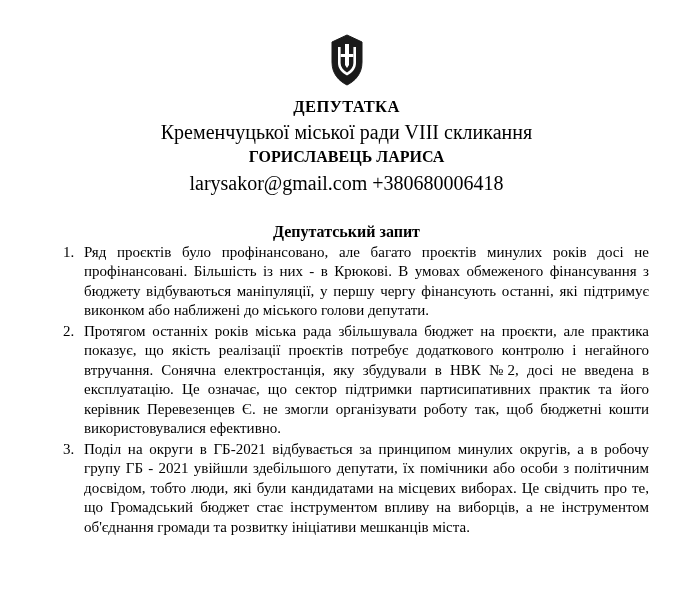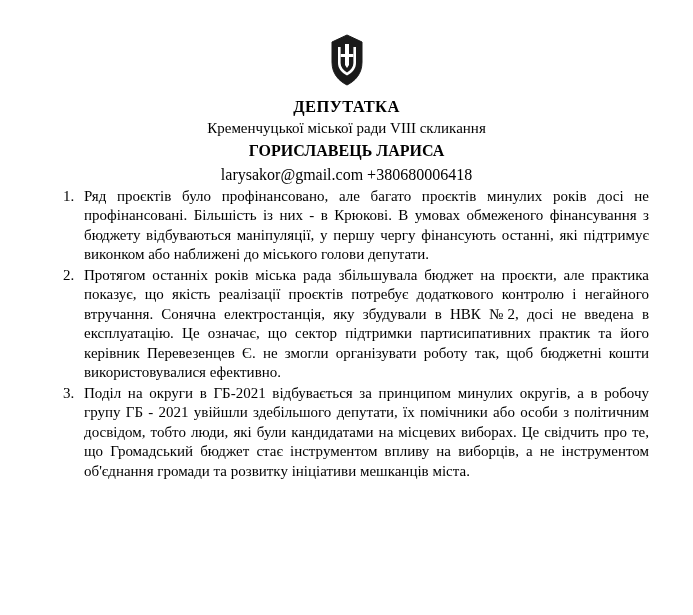--- a/index.html
+++ b/index.html
@@ -35,36 +35,36 @@
   .letterhead {
     text-align: center;
     line-height: 1.32;
   }
   .lh-title {
     font-size: 16.5px;
     font-weight: bold;
     letter-spacing: 0.4px;
   }
   .lh-sub {
-    font-size: 15px;
+    font-size: 20px;
     font-weight: normal;
     margin-top: 1px;
   }
   .lh-name {
     font-size: 16px;
     font-weight: bold;
     margin-top: 1px;
     font-family: Liberation Serif, serif;
   }
   .lh-name2 {
     font-size: 16px;
     font-weight: bold;
   }
   .lh-contact {
-    font-size: 16px;
+    font-size: 20px;
     margin-top: 3px;
   }
   .doc-type {
     text-align: center;
     font-size: 16px;
     font-weight: bold;
     margin-top: 26px;
   }
   .doc-subject {
     text-align: center;
@@ -110,20 +110,21 @@
     </svg>
   </div>
 
   <div class="letterhead">
     <div class="lh-title">ДЕПУТАТКА</div>
     <div class="lh-sub">Кременчуцької міської ради VIII скликання</div>
     <div class="lh-name">ГОРИСЛАВЕЦЬ ЛАРИСА</div>
     <div class="lh-contact">larysakor@gmail.com +380680006418</div>
   </div>
 
+  <div class="doc-type">Депутатський запит</div>
 
 
 
   <ol class="items">
     <li>Ряд проєктів було профінансовано, але багато проєктів минулих років досі не профінансовані. Більшість із них - в Крюкові. В умовах обмеженого фінансування з бюджету відбуваються маніпуляції, у першу чергу фінансують останні, які підтримує виконком або наближені до міського голови депутати.</li>
     <li>Протягом останніх років міська рада збільшувала бюджет на проєкти, але практика показує, що якість реалізації проєктів потребує додаткового контролю і негайного втручання. Сонячна електростанція, яку збудували в НВК №2, досі не введена в експлуатацію. Це означає, що сектор підтримки партисипативних практик та його керівник Перевезенцев Є. не змогли організувати роботу так, щоб бюджетні кошти використовувалися ефективно.</li>
     <li>Поділ на округи в ГБ-2021 відбувається за принципом минулих округів, а в робочу групу ГБ - 2021 увійшли здебільшого депутати, їх помічники або особи з політичним досвідом, тобто люди, які були кандидатами на місцевих виборах. Це свідчить про те, що Громадський бюджет стає інструментом впливу на виборців, а не інструментом об'єднання громади та розвитку ініціативи мешканців міста.</li>
   </ol>
 
 </div>

